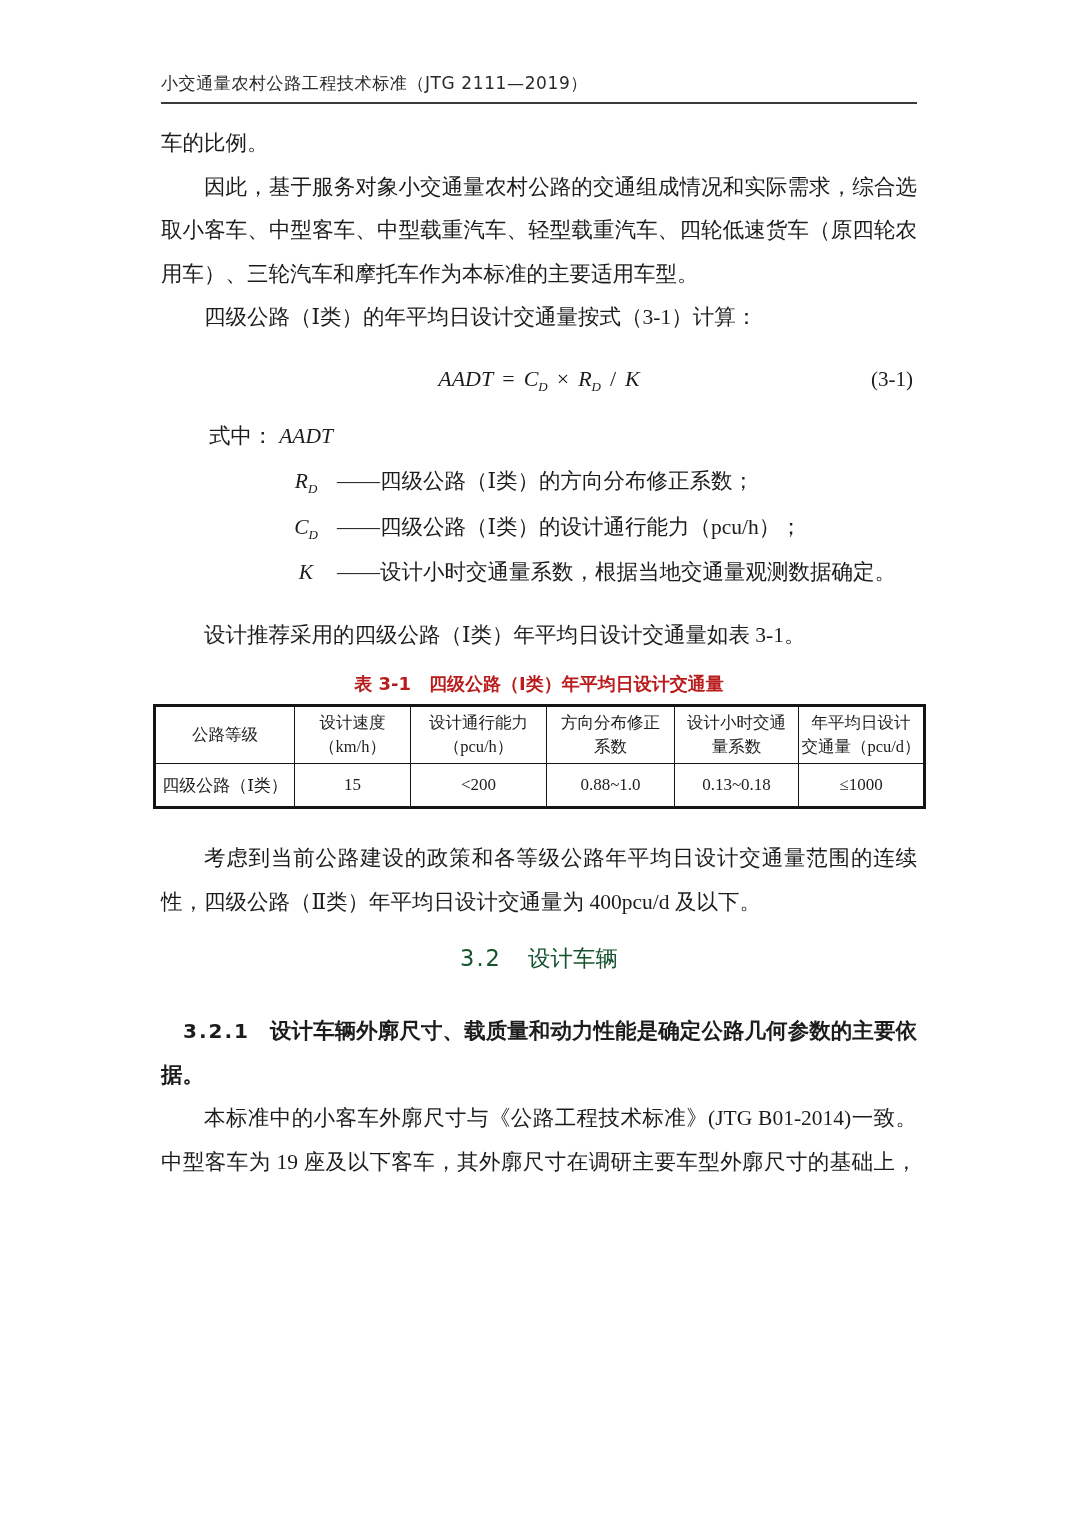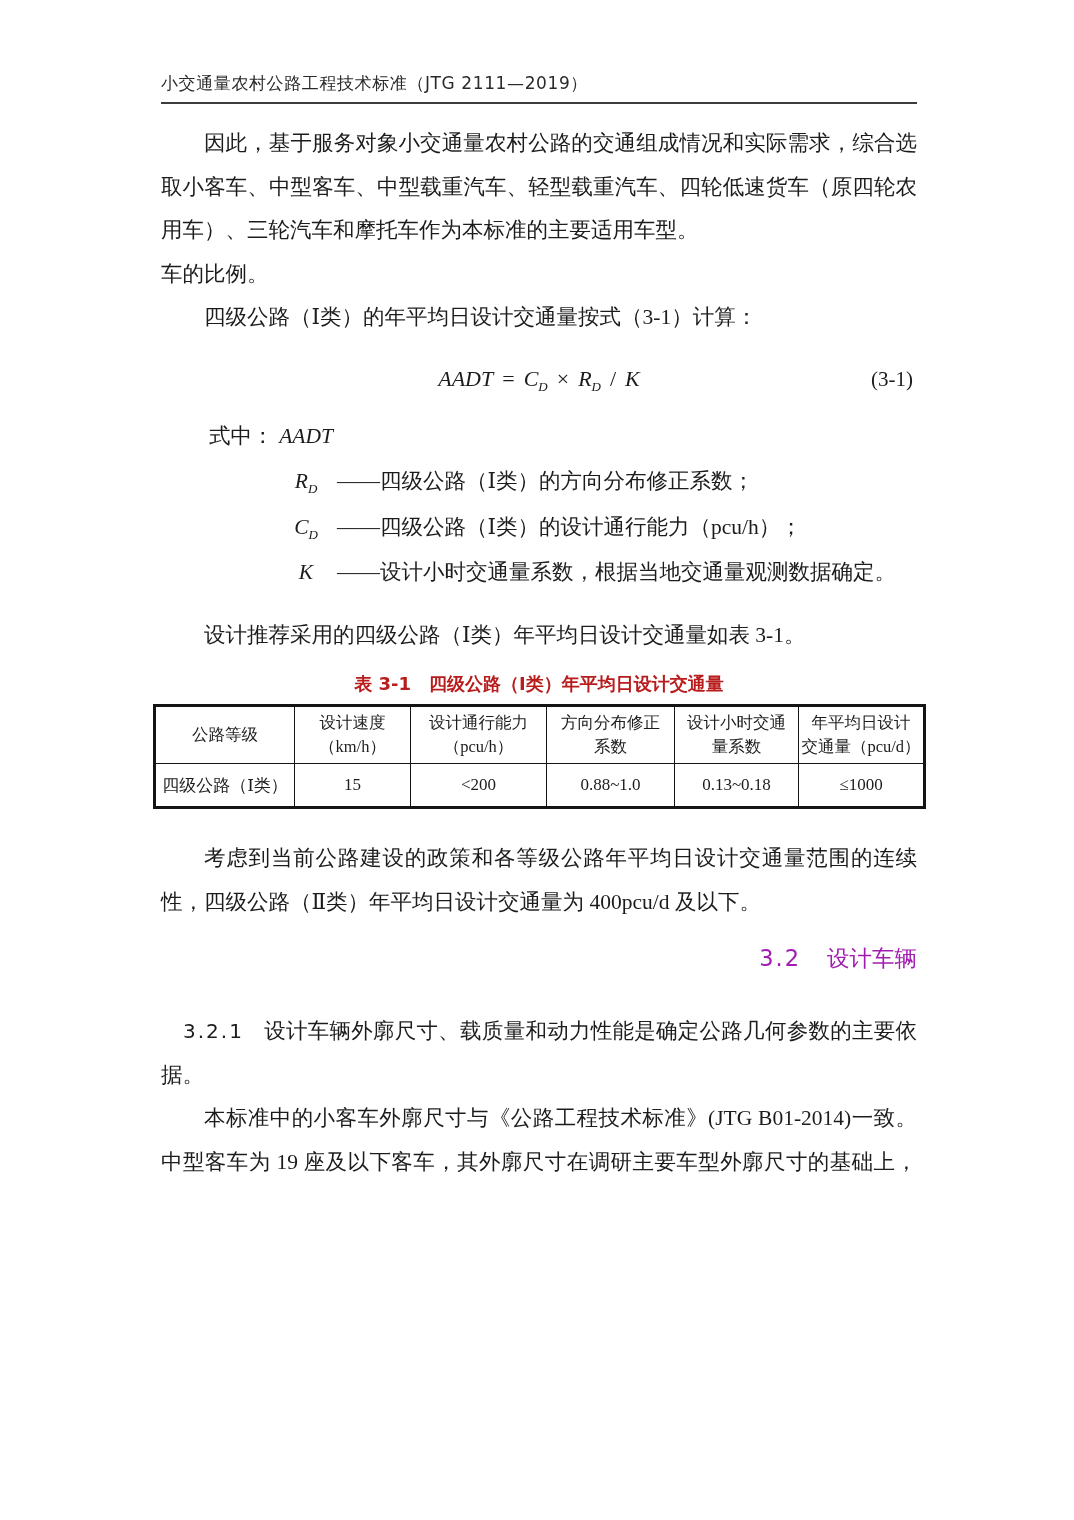--- a/index.html
+++ b/index.html
@@ -103,27 +103,27 @@
 
   .p-after-table { margin-top: 28px; }
 
   
   .section-heading {
     margin: 18px 0 0 0;
     font-family: "DejaVu Sans", sans-serif;
     font-size: 22.5px;
     font-weight: 500;
     line-height: 32px;
-    color: #a21caf;
-    text-align: right;
+    color: #14532d;
+    text-align: center;
   }
   .sec-num { margin-right: 26px; letter-spacing: 2px; }
 
   
-  .clause { margin-top: 36px; text-indent: 22px; }
+  .clause { margin-top: 36px; text-indent: 22px; font-weight: bold; }
   .clause-num {
     font-family: "DejaVu Sans", sans-serif;
     font-size: 20px;
     letter-spacing: 2px;
     margin-right: 20px;
   }
 
   
   .page-footer {
     position: absolute;
@@ -140,23 +140,23 @@
 <body>
 
 <div class="page">
 
   <div class="running-header">
     <span>小交通量农村公路工程技术标准（JTG 2111—2019）</span>
   </div>
 
   <div class="doc-body">
 
+    <p class="para">车的比例。</p>
+
     <p class="para indent">因此，基于服务对象小交通量农村公路的交通组成情况和实际需求，综合选取小客车、中型客车、中型载重汽车、轻型载重汽车、四轮低速货车（原四轮农用车）、三轮汽车和摩托车作为本标准的主要适用车型。</p>
-
-    <p class="para">车的比例。</p>
 
     <p class="para indent">四级公路（Ⅰ类）的年平均日设计交通量按式（3-1）计算：</p>
 
     <div class="formula-row">
       <span>
         <span class="f-var">AADT</span><span class="f-op">=</span><span class="f-var">C</span><sub class="f-sub">D</sub><span class="f-op">×</span><span class="f-var">R</span><sub class="f-sub">D</sub><span class="f-op">/</span><span class="f-var">K</span>
       </span>
       <span class="eq-number">(3-1)</span>
     </div>
 

